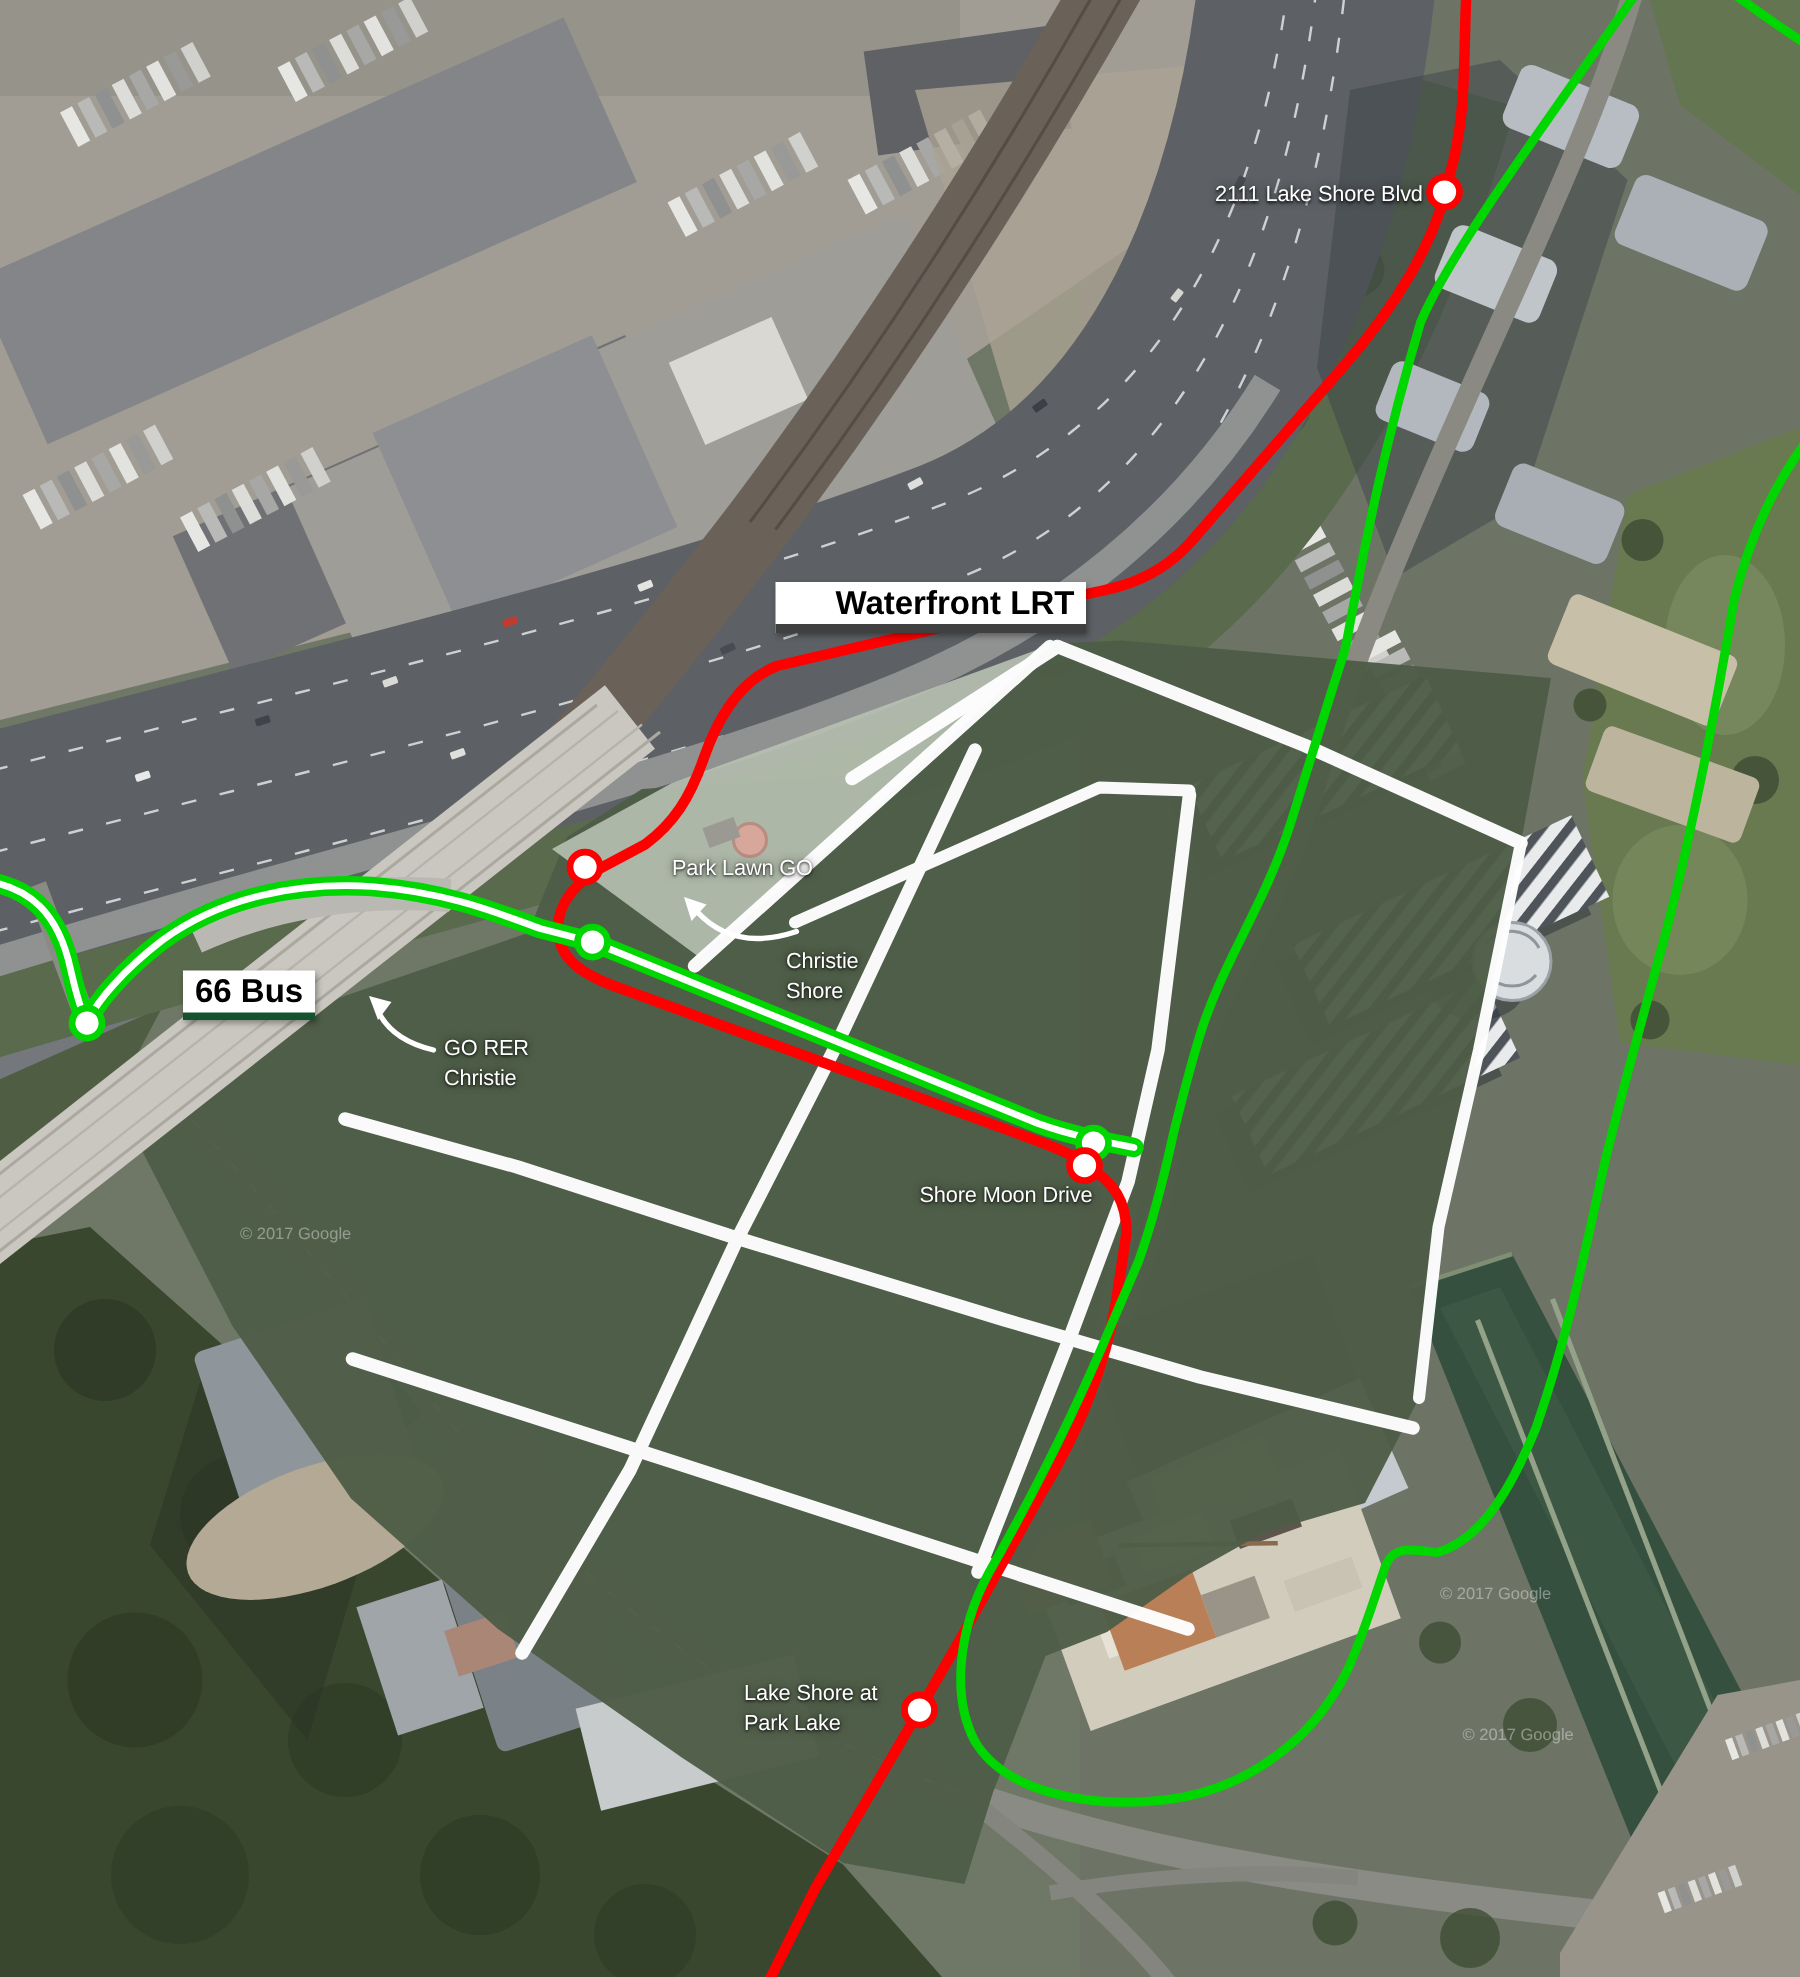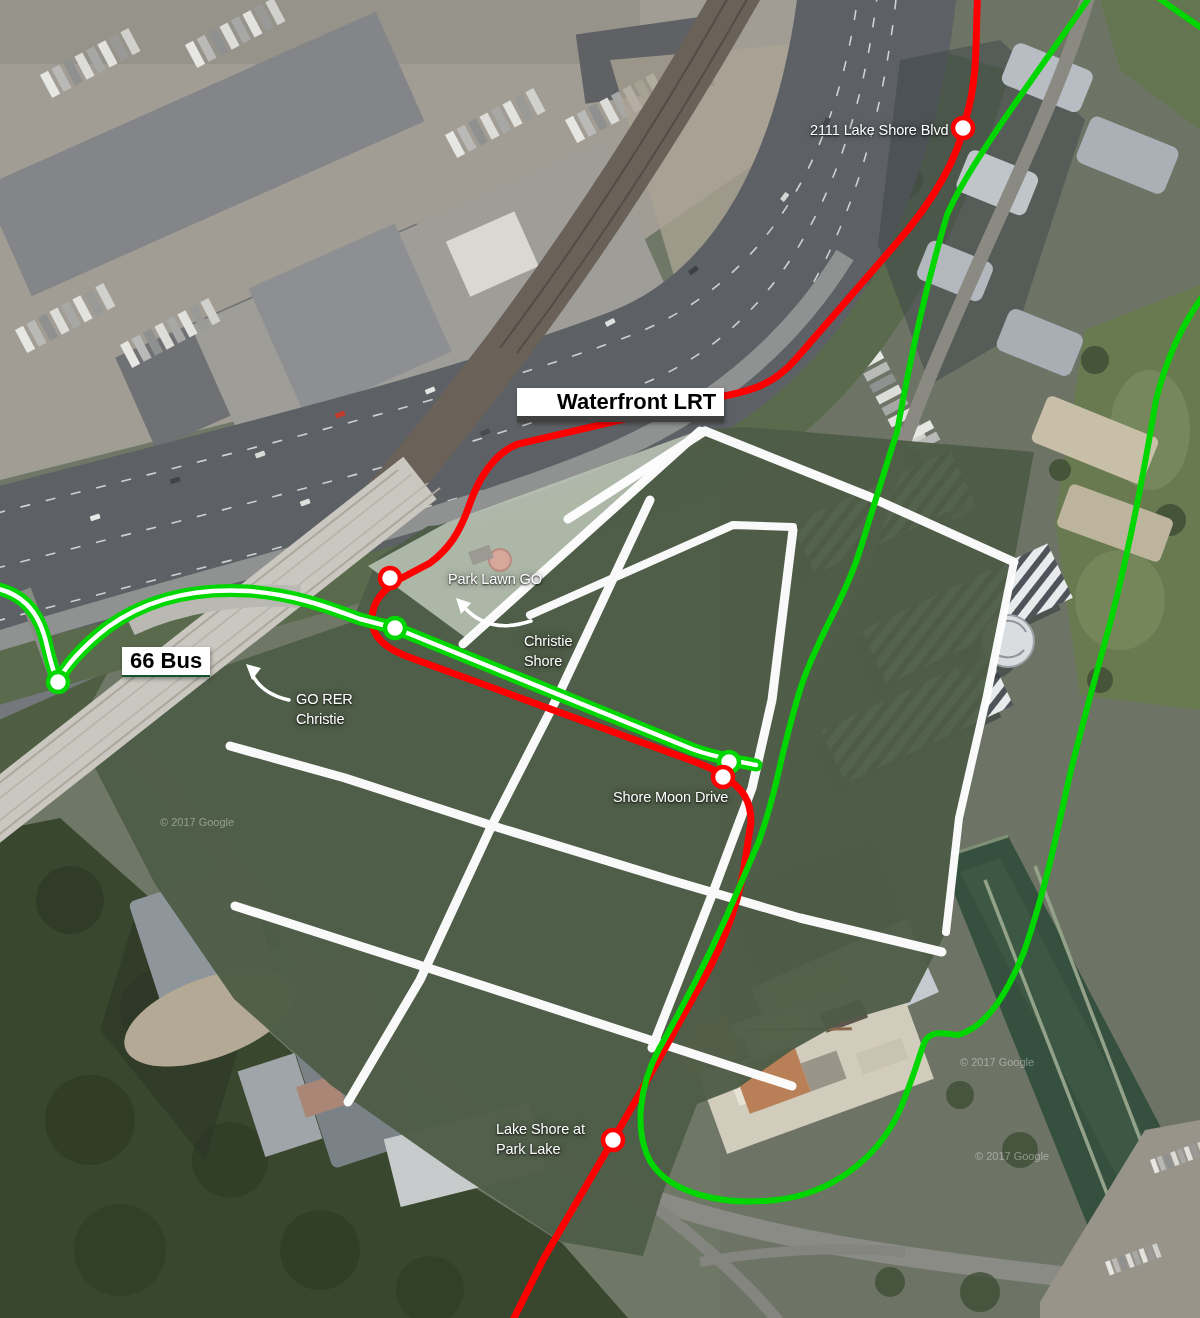--- a/index.html
+++ b/index.html
@@ -7,21 +7,21 @@
        font-family:"Liberation Sans",sans-serif;background:#6f7766;}
   .map svg{position:absolute;left:0;top:0;}
   .sta-label{position:absolute;color:#fff;font-weight:normal;font-size:14.5px;
        letter-spacing:-0.1px;white-space:nowrap;line-height:20px;
        text-shadow:0 1px 2px rgba(0,0,0,.9),0 0 6px rgba(0,0,0,.55);}
   .sta-label span{display:block;}
   .box-label{position:absolute;background:#fff;color:#000;font-weight:bold;
        font-size:22px;line-height:25px;padding:1px 8px 2px 8px;white-space:nowrap;
        box-shadow:1px 2px 4px rgba(0,0,0,.35);}
   #lbl-lrt{left:517px;top:388px;border-bottom:6px solid #404040;padding-left:40px;}
-  #lbl-bus{left:122px;top:647px;border-bottom:2px solid #14532d;}
+  #lbl-bus{left:122px;top:647px;border-bottom:5px solid #14532d;}
   #lbl-2111{left:810px;top:120px;width:136px;text-align:right;}
   #lbl-parklawn{left:408px;top:569px;margin-left:40px;}
   #lbl-christie{left:524px;top:603px;margin-top:28px;}
   #lbl-gorer{left:296px;top:677px;margin-top:12px;}
   #lbl-silver{left:613px;top:787px;}
   #lbl-lakeshore{left:496px;top:1119px;width:102px;}
 </style>
 </head>
 <body>
 

